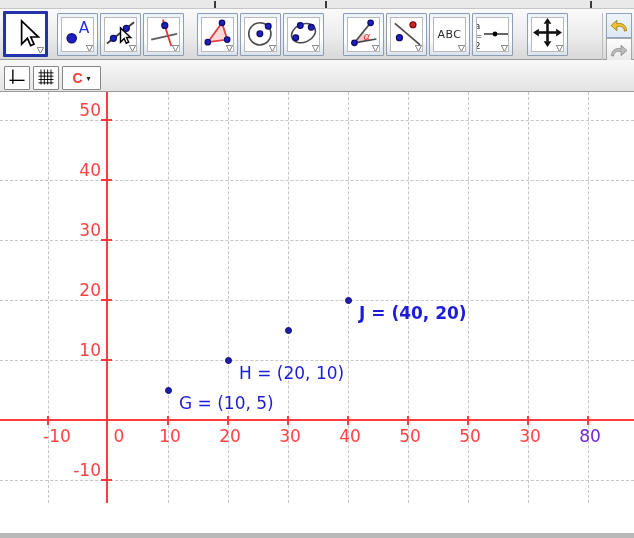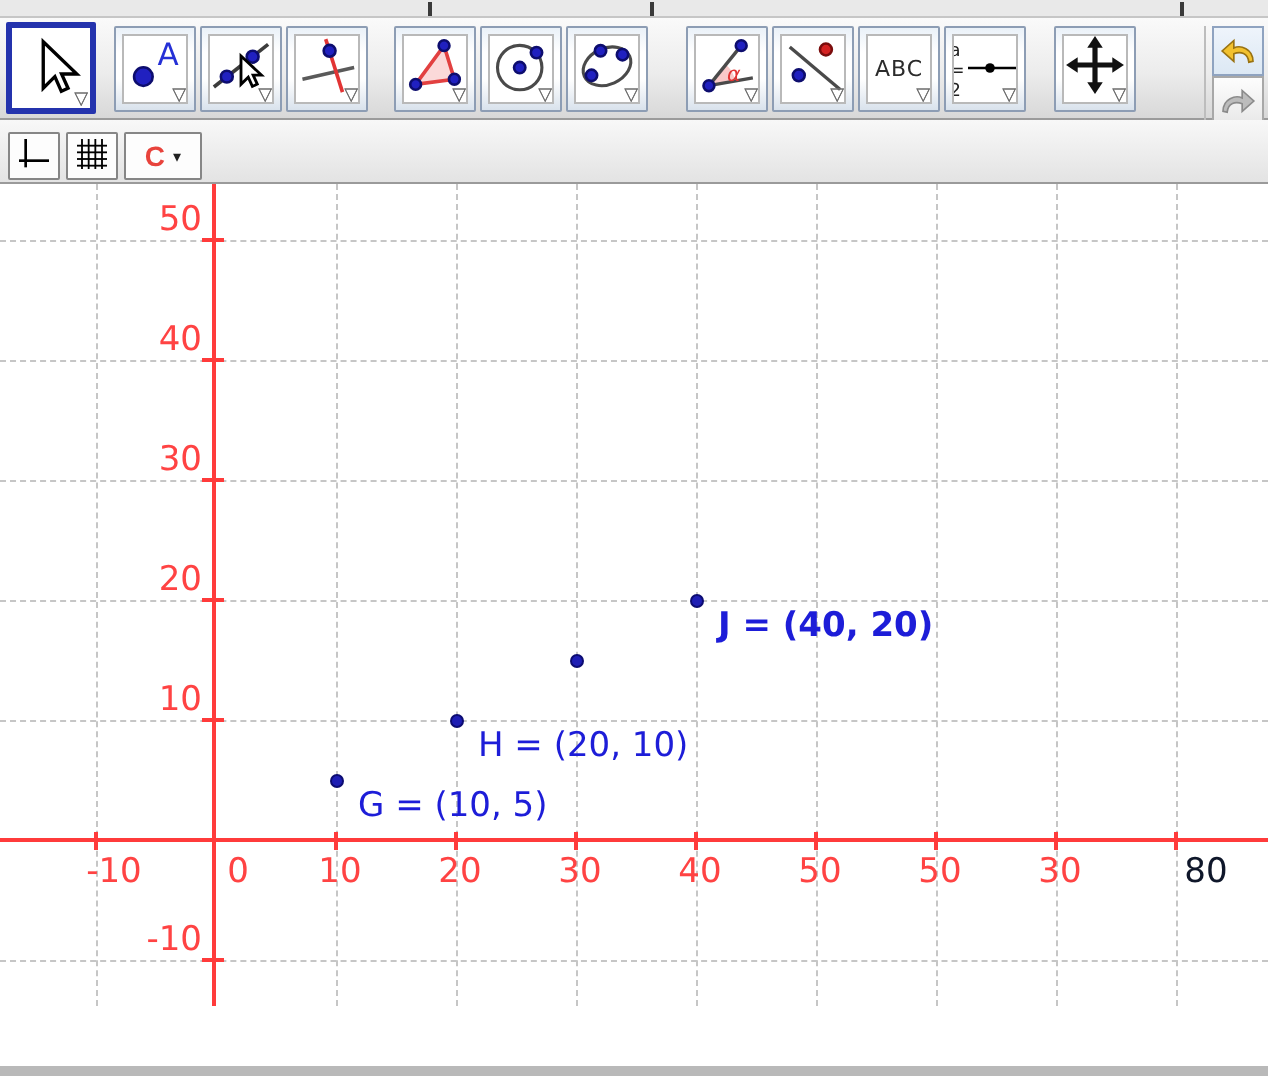--- a/index.html
+++ b/index.html
@@ -350,21 +350,21 @@
       <div class="xlab" style="left: 290px; top: 335px; color: rgb(255, 67, 67);">30</div>
       <div class="tickx" style="left: 347px; top: 324px; background: rgb(255, 59, 59);"></div>
       <div class="xlab" style="left: 350px; top: 335px; color: rgb(255, 67, 67);">40</div>
       <div class="tickx" style="left: 407px; top: 324px; background: rgb(255, 59, 59);"></div>
       <div class="xlab" style="left: 410px; top: 335px; color: rgb(255, 67, 67);">50</div>
       <div class="tickx" style="left: 467px; top: 324px; background: rgb(255, 59, 59);"></div>
       <div class="xlab" style="left: 470px; top: 335px; color: rgb(255, 67, 67);">50</div>
       <div class="tickx" style="left: 527px; top: 324px; background: rgb(255, 59, 59);"></div>
       <div class="xlab" style="left: 530px; top: 335px; color: rgb(255, 67, 67);">30</div>
       <div class="tickx" style="left: 587px; top: 324px; background: rgb(255, 59, 59);"></div>
-      <div class="xlab" style="left: 603px; top: 335px; color: #0f172a;">80</div>
+      <div class="xlab" style="left: 590px; top: 335px; color: #6d28d9;">80</div>
       <div class="ticky" style="left: 101px; top: 27px; background: rgb(255, 59, 59);"></div>
       <div class="ylab" style="left: 47px; top: 9px; color: rgb(255, 67, 67);">50</div>
       <div class="ticky" style="left: 101px; top: 87px; background: rgb(255, 59, 59);"></div>
       <div class="ylab" style="left: 47px; top: 69px; color: rgb(255, 67, 67);">40</div>
       <div class="ticky" style="left: 101px; top: 147px; background: rgb(255, 59, 59);"></div>
       <div class="ylab" style="left: 47px; top: 129px; color: rgb(255, 67, 67);">30</div>
       <div class="ticky" style="left: 101px; top: 207px; background: rgb(255, 59, 59);"></div>
       <div class="ylab" style="left: 47px; top: 189px; color: rgb(255, 67, 67);">20</div>
       <div class="ticky" style="left: 101px; top: 267px; background: rgb(255, 59, 59);"></div>
       <div class="ylab" style="left: 47px; top: 249px; color: rgb(255, 67, 67);">10</div>

